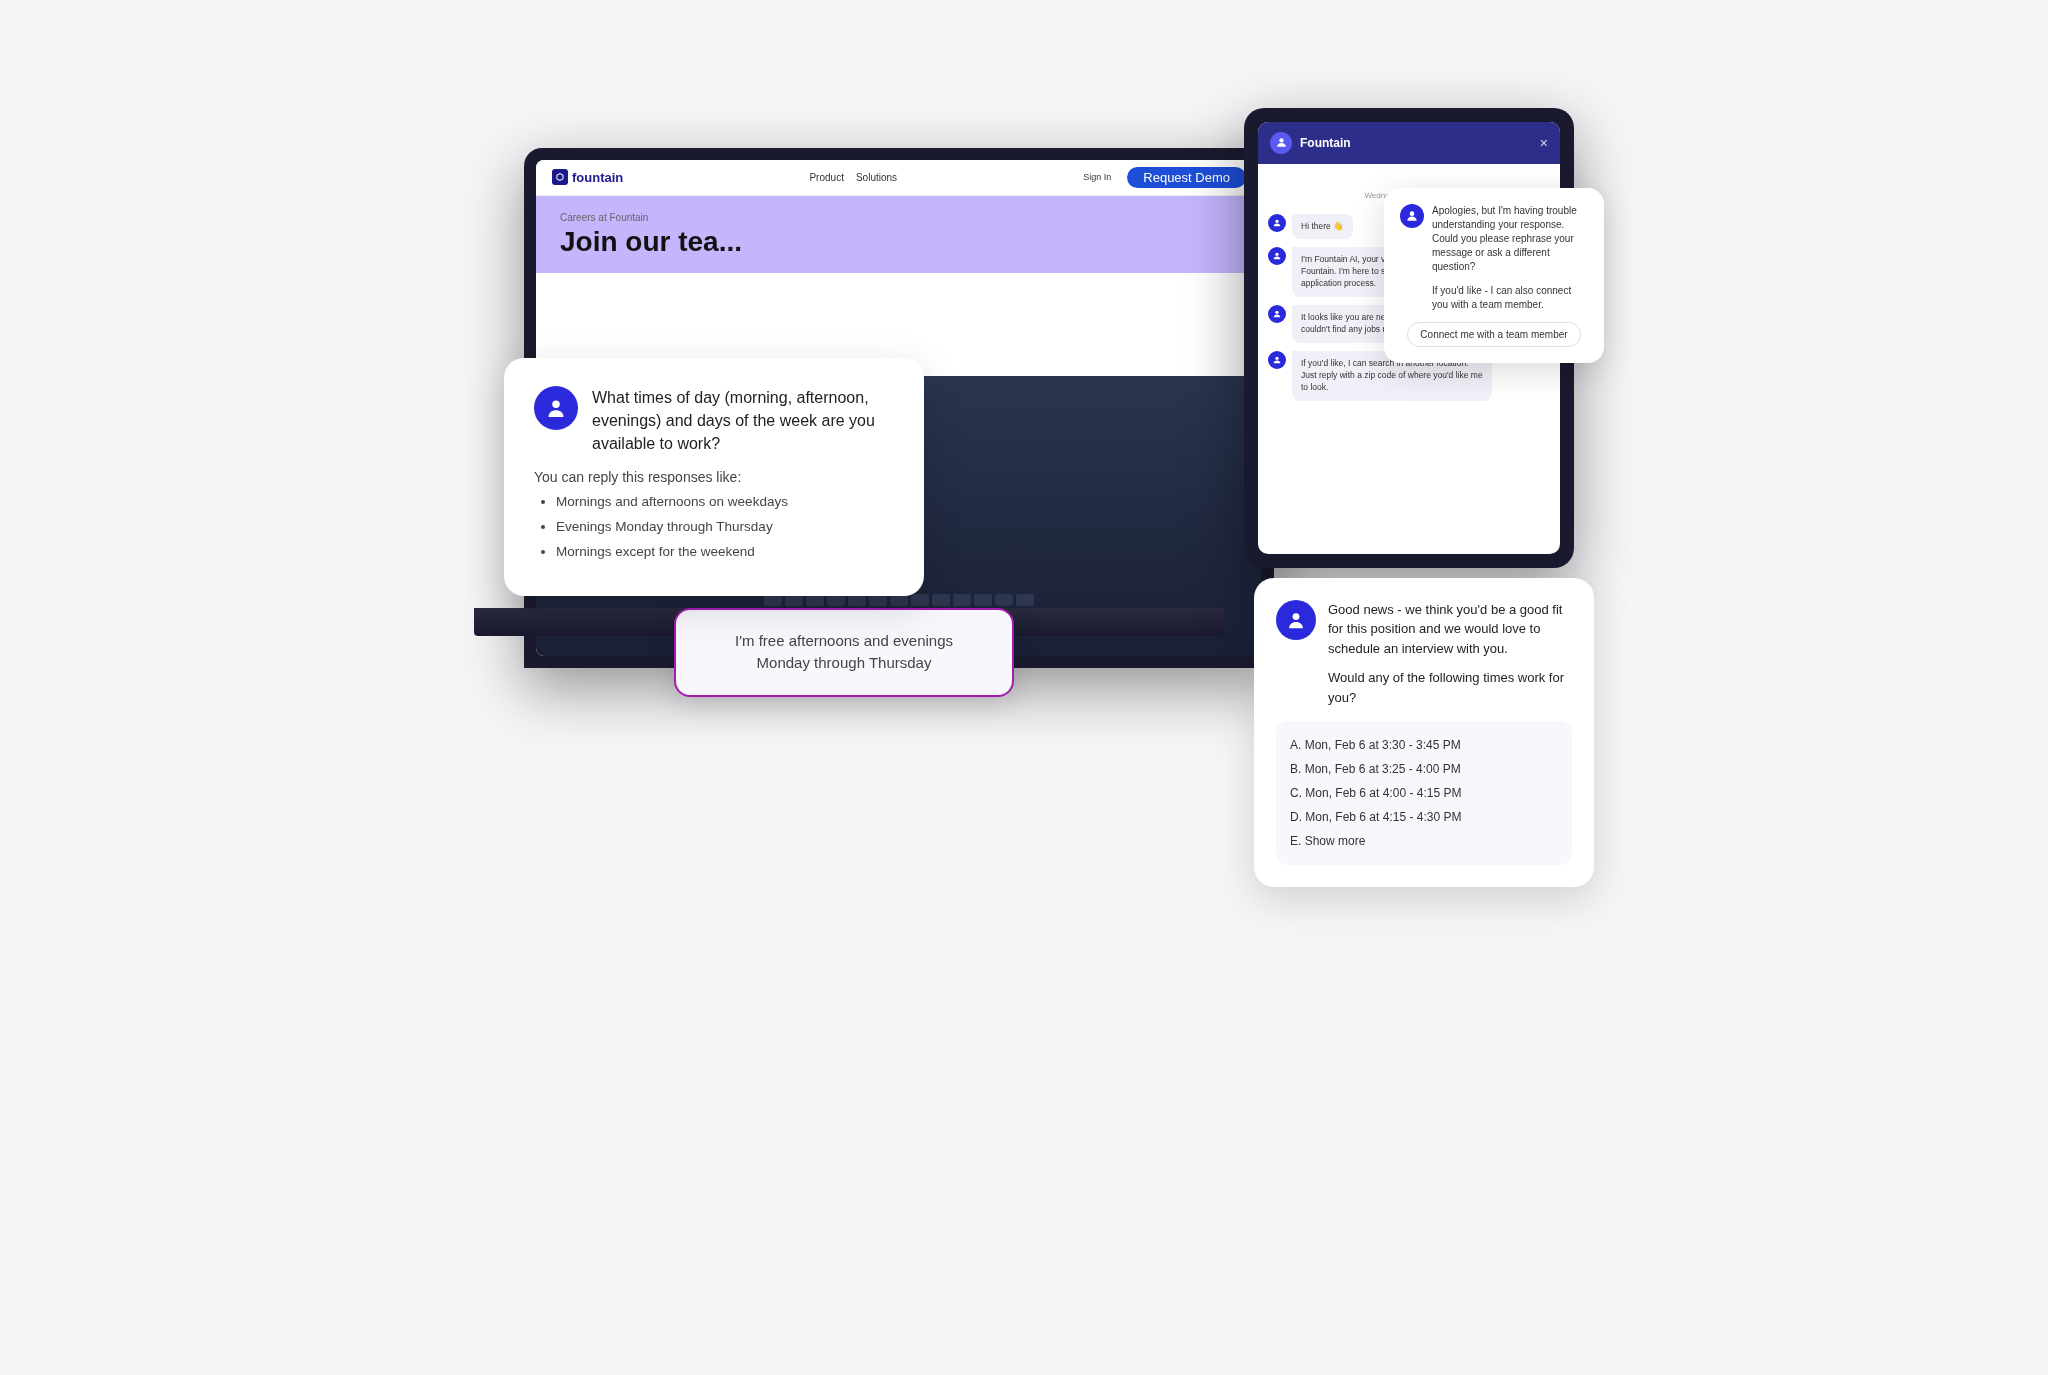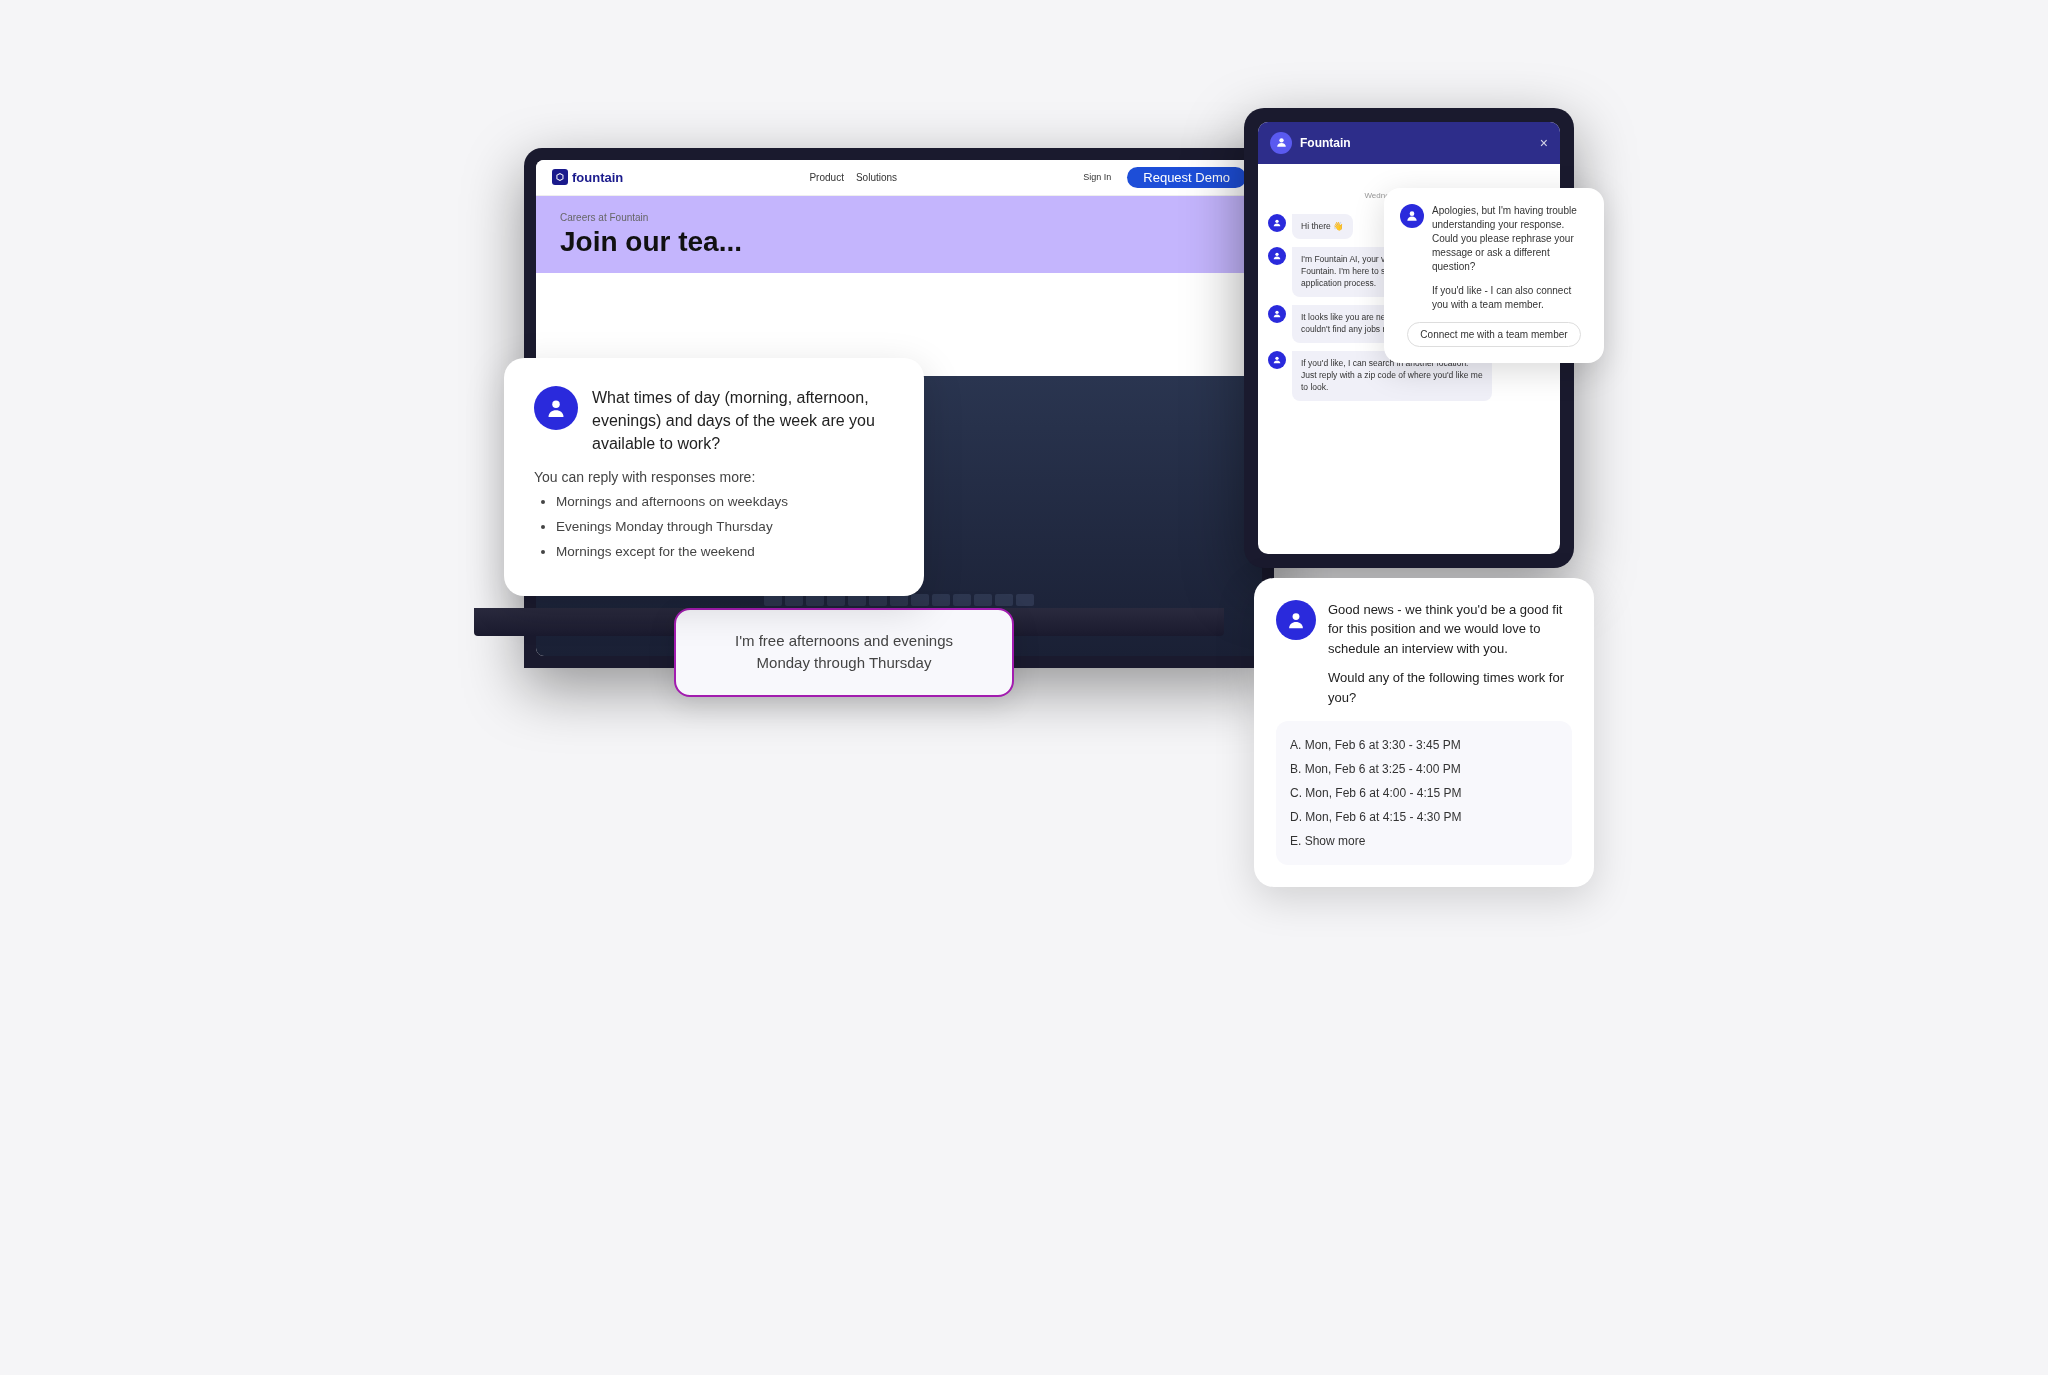--- a/index.html
+++ b/index.html
@@ -657,21 +657,21 @@
   <div class="question-card">
     <div class="question-header">
       <div class="q-avatar">
         <svg width="26" height="26" viewBox="0 0 32 32" fill="none">
           <circle cx="16" cy="11" r="5" fill="white"></circle>
           <path d="M6 28c0-5.5 4.5-9 10-9s10 3.5 10 9" fill="white"></path>
         </svg>
       </div>
       <div class="question-text">What times of day (morning, afternoon, evenings) and days of the week are you available to work?</div>
     </div>
-    <div class="reply-hint">You can reply with responses more:</div>
+    <div class="reply-hint">You can reply this responses like:</div>
     <ul class="bullet-list">
       <li class="bullet-item">Mornings and afternoons on weekdays</li>
       <li class="bullet-item">Evenings Monday through Thursday</li>
       <li class="bullet-item">Mornings except for the weekend</li>
     </ul>
   </div>
 
   <div class="user-reply-card">
     <div class="user-reply-text">
       I'm free afternoons and evenings<br>Monday through Thursday

